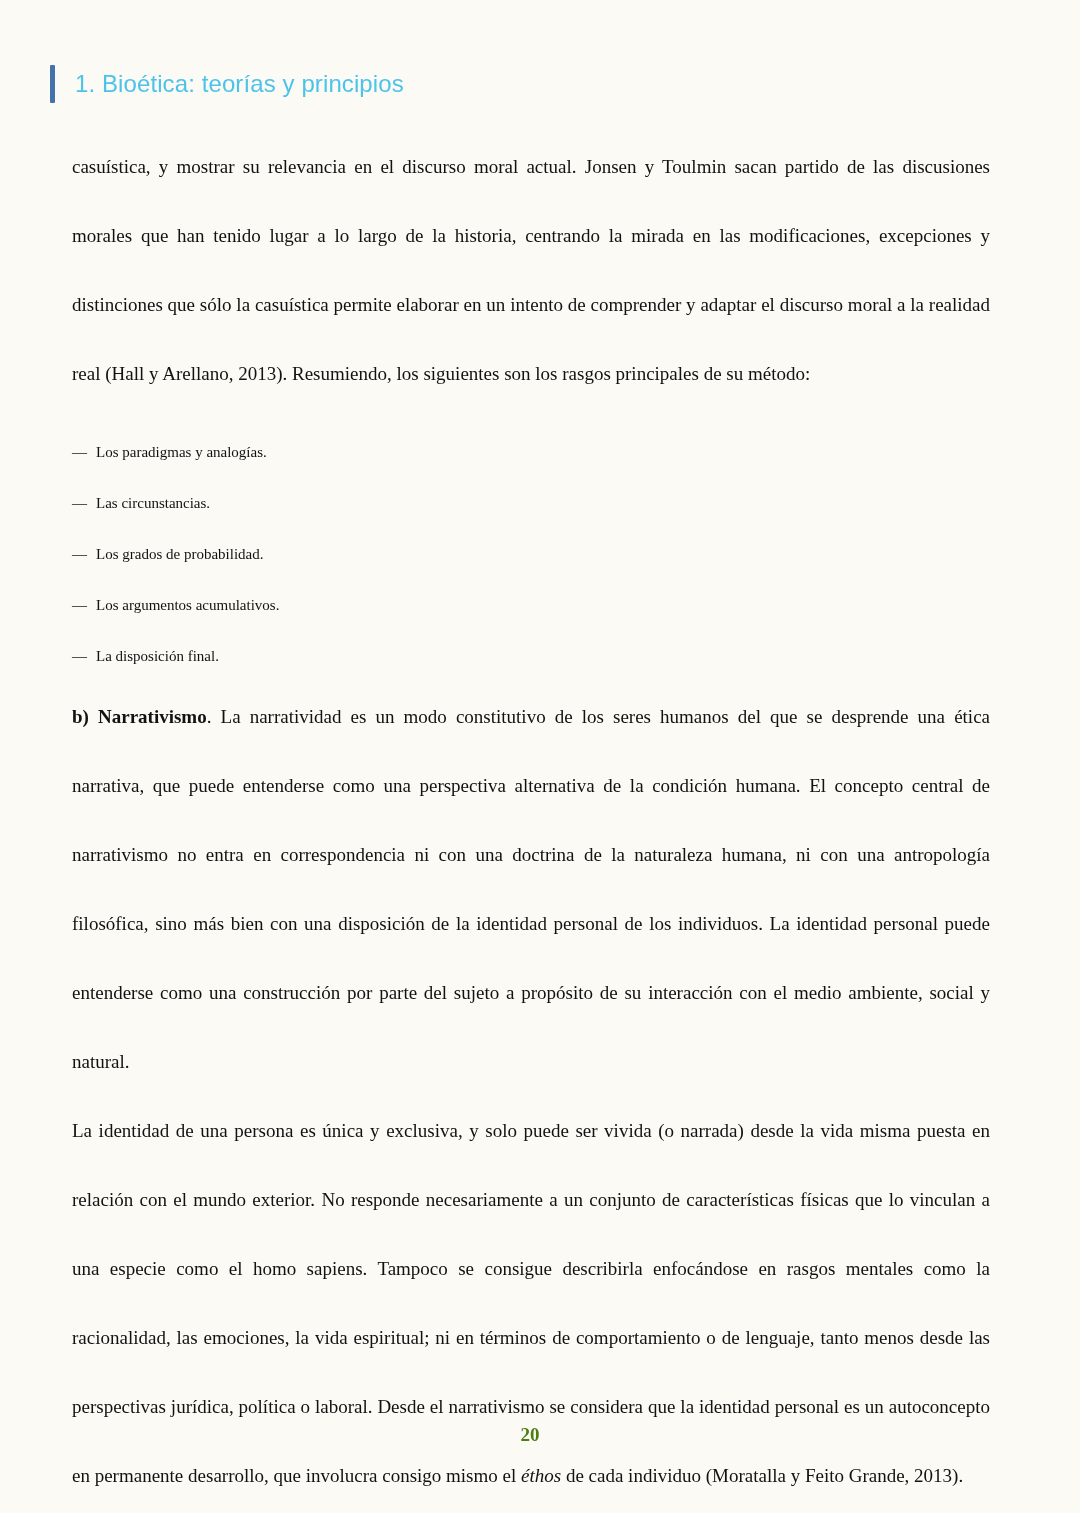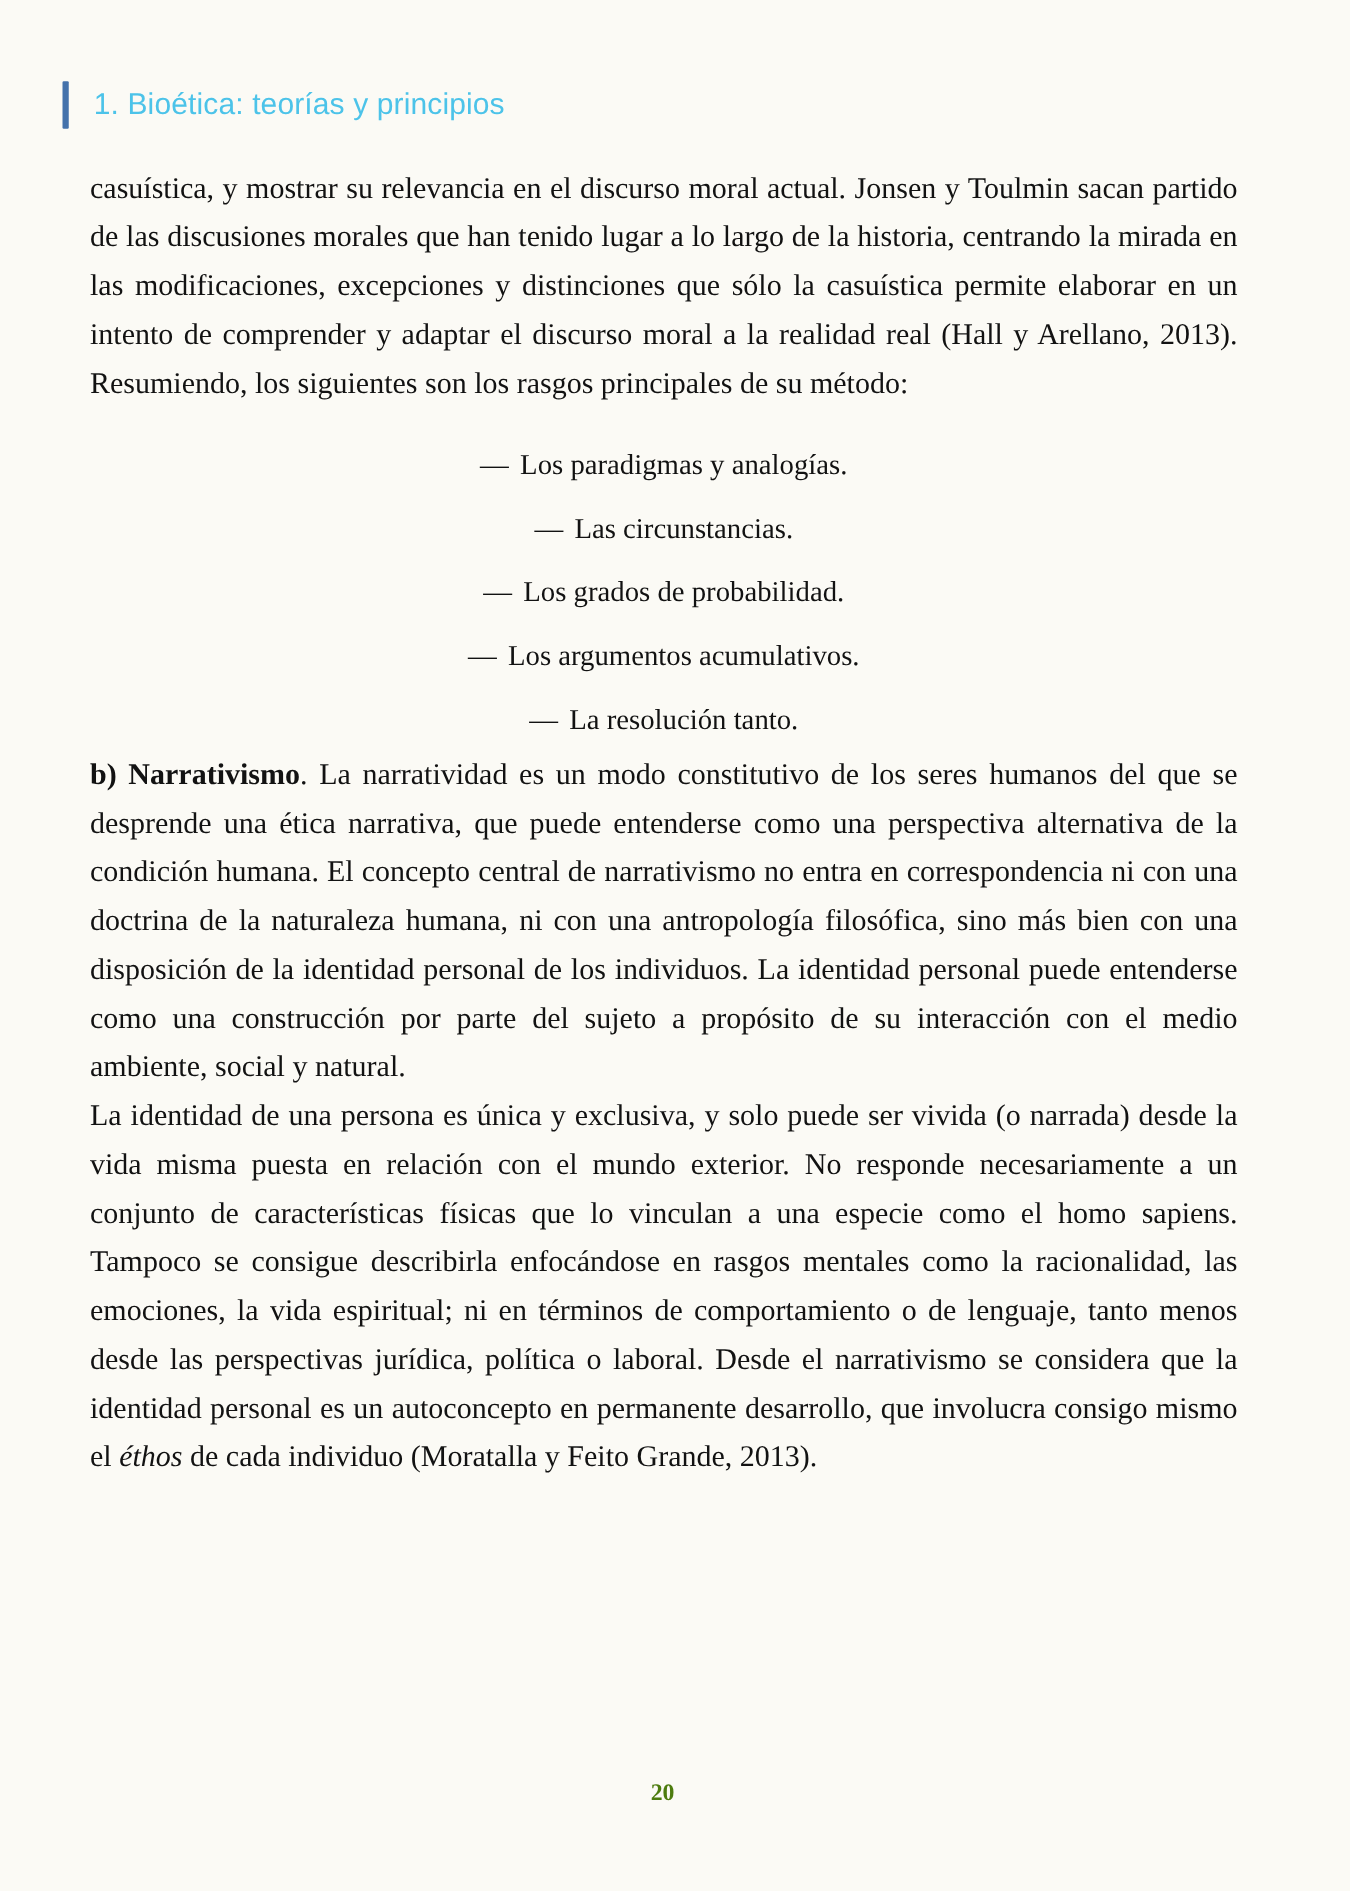--- a/index.html
+++ b/index.html
@@ -55,22 +55,22 @@
   
   .content {
     position: absolute;
     left: 72px;
     top: 132px;
     width: 918px;
   }
 
   p.para {
     margin: 0;
-    font-size: 24px;
-    line-height: 39px;
+    font-size: 19px;
+    line-height: 69px;
     text-align: justify;
     text-justify: inter-word;
     hyphens: none;
     color: #121212;
   }
   p.para:last-child { margin-bottom: 0; }
 
   .gap-para  { margin-top: 0px; }
   .gap-small { margin-top: 19px; }
   .gap-large { margin-top: 84px; }
@@ -78,27 +78,26 @@
   b, .bold { font-weight: bold; }
   i, .ital { font-style: italic; }
 
   
   ul.dash-list {
     list-style: none;
     margin: 19px 0 0 0;
     padding: 0;
   }
   ul.dash-list li {
-    font-size: 23px;
+    font-size: 15px;
     line-height: 51px;
     color: #121212;
     margin: 0;
     padding: 0;
     white-space: nowrap;
-    text-align: center;
   }
   ul.dash-list li .dash {
     display: inline-block;
     margin-right: 9px;
   }
 
   
   .folio {
     position: absolute;
     left: 0;
@@ -137,21 +136,21 @@
       <li>
         <span class="dash">—</span><span>Las circunstancias.</span>
       </li>
       <li>
         <span class="dash">—</span><span>Los grados de probabilidad.</span>
       </li>
       <li>
         <span class="dash">—</span><span>Los argumentos acumulativos.</span>
       </li>
       <li>
-        <span class="dash">—</span><span>La resolución tanto.</span>
+        <span class="dash">—</span><span>La disposición final.</span>
       </li>
     </ul>
 
     <p class="para gap-large"><b>b) Narrativismo</b><span>. La narratividad es un modo constitutivo de los seres humanos del que se desprende una ética narrativa, que puede entenderse como una perspectiva alternativa de la condición humana. El concepto central de narrativismo no entra en correspondencia ni con una doctrina de la naturaleza humana, ni con una antropología filosófica, sino más bien con una disposición de la identidad personal de los individuos. La identidad personal puede entenderse como una construcción por parte del sujeto a propósito de su interacción con el medio ambiente, social y natural.</span></p>
 
     <p class="para gap-small"><span>La identidad de una persona es única y exclusiva, y solo puede ser vivida (o narrada) desde la vida misma puesta en relación con el mundo exterior. No responde necesariamente a un conjunto de características físicas que lo vinculan a una especie como el homo sapiens. Tampoco se consigue describirla enfocándose en rasgos mentales como la racionalidad, las emociones, la vida espiritual; ni en términos de comportamiento o de lenguaje, tanto menos desde las perspectivas jurídica, política o laboral. Desde el narrativismo se considera que la identidad personal es un autoconcepto en permanente desarrollo, que involucra consigo mismo el </span><i>éthos</i><span> de cada individuo (Moratalla y Feito Grande, 2013).</span></p>
 
   </div>
 
   <div class="folio">

